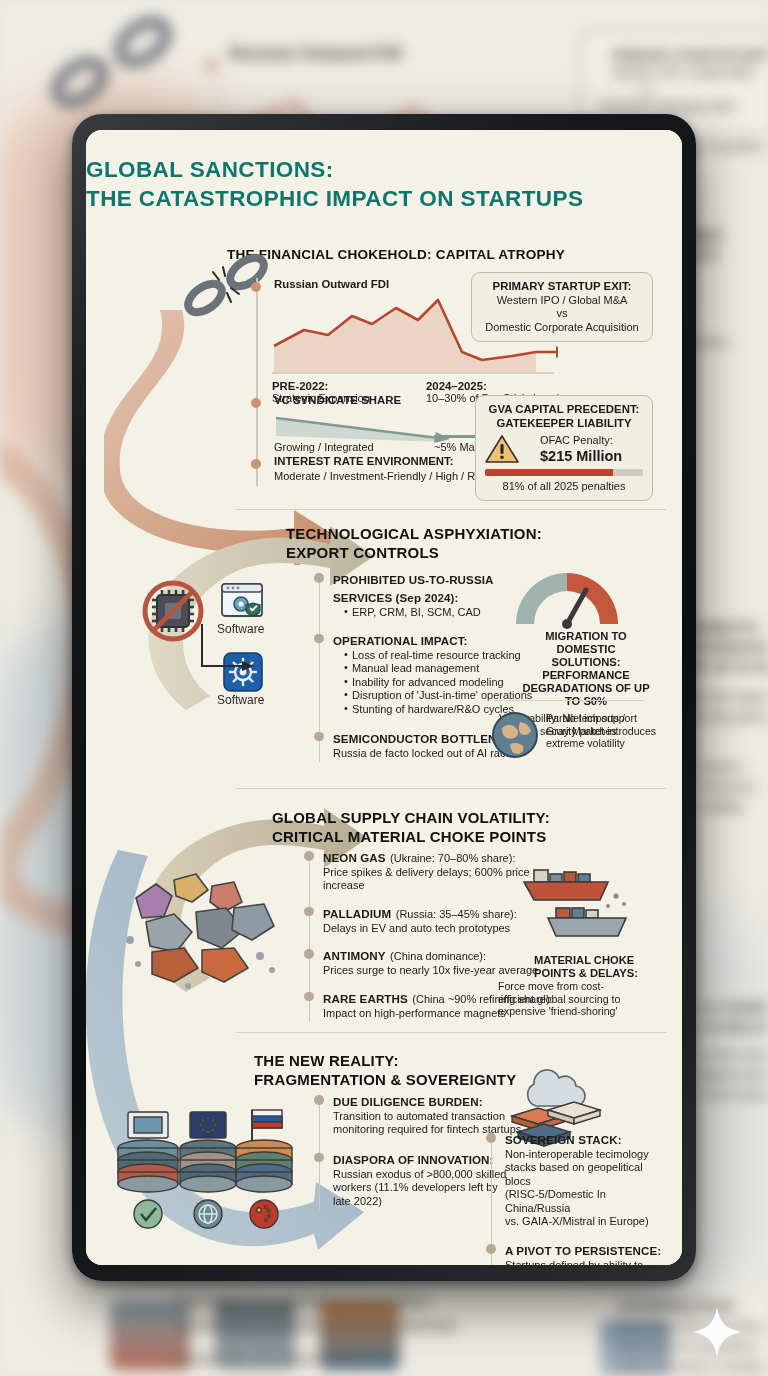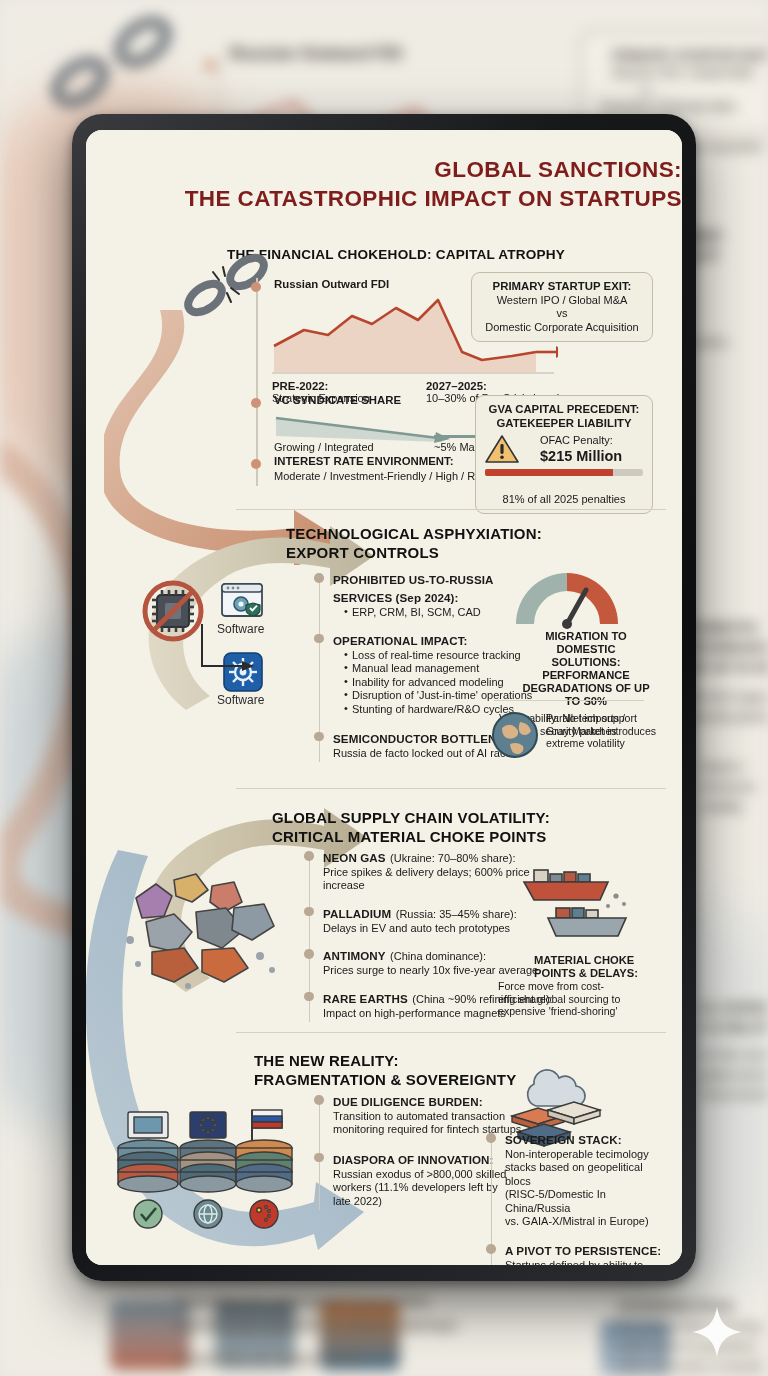--- a/index.html
+++ b/index.html
@@ -54,21 +54,21 @@
     color:#1a1a1a;
   }
   
   #sparkle{
     position:absolute;left:690px;top:1305px;width:54px;height:54px;
     pointer-events:none;
   }
 
   
   .ttl1,.ttl2{
-    text-align:right;font-weight:bold;letter-spacing:.4px;color:#7f1d1d;
+    text-align:left;font-weight:bold;letter-spacing:.4px;color:#0f766e;
   }
   .ttl1{font-size:22.5px;}
   .ttl2{font-size:22.5px;}
   .sec-head{
     font-weight:bold;font-size:13.6px;letter-spacing:.2px;color:#111;
   }
   .sec-head.center{text-align:center;}
   .hr{height:1px;background:#d6d0c0;margin:0;}
 
   
@@ -214,21 +214,21 @@
         <line x1="268" y1="58" x2="288" y2="58" stroke="#b8462f" stroke-width="2.6"></line>
         <polygon points="288,52 298,58 288,64" fill="#b8462f"></polygon>
         <line x1="4" y1="79" x2="286" y2="79" stroke="#cfc9bb" stroke-width="1.4"></line>
       </svg>
 
       <div class="abs" style="left:186px;top:250px;">
         <div class="lbl-b">PRE-2022:</div>
         <div class="lbl-n">Strategic Expansion</div>
       </div>
       <div class="abs" style="left:340px;top:250px;">
-        <div class="lbl-b">2027–2025:</div>
+        <div class="lbl-b">2024–2025:</div>
         <div class="lbl-n">10–30% of Pre-Crisis Levels</div>
       </div>
 
       <div class="abs" style="left:165px;top:268px;width:10px;height:10px;border-radius:50%;background:#cf9177;"></div>
       <div class="abs lbl-b" style="left:188px;top:264px;">VC SYNDICATE SHARE</div>
       <svg class="abs" style="left:188px;top:282px;" width="200" height="32">
         <path d="M2,6 L2,6 L168,26 L168,30 L2,24 Z" fill="#c8d2cd" opacity=".85"></path>
         <line x1="2" y1="6" x2="164" y2="26" stroke="#7e9a92" stroke-width="2.4"></line>
         <polygon points="162,20 176,27 160,31" fill="#7e9a92"></polygon>
       </svg>
@@ -257,21 +257,21 @@
             <circle cx="17" cy="23.3" r="1.8" fill="#2a2a2a"></circle>
           </svg>
           <div style="text-align:left;">
             <div class="b">OFAC Penalty:</div>
             <div style="font-weight:bold;font-size:14.5px;line-height:16px;">$215 Million</div>
           </div>
         </div>
         <div style="margin-top:5px;height:7px;background:#cfcac0;border-radius:2px;overflow:hidden;">
           <div id="pbar" style="height: 100%; background: rgb(192, 66, 46); width: 81%;"></div>
         </div>
-        <div class="b" style="margin-top:17px;">81% of all 2025 penalties</div>
+        <div class="b" style="margin-top:4px;">81% of all 2025 penalties</div>
       </div>
 
       <div class="hr abs" style="left:150px;top:379px;width:430px;"></div>
 
       <svg class="abs" style="left:38px;top:370px;" width="250" height="230">
         <defs>
             <linearGradient id="g2" x1="0" y1="0" x2="1" y2="0">
           <stop offset="0" stop-color="#e0d9c6"></stop>
               <stop offset="1" stop-color="#bcb49b"></stop>
         </linearGradient>

